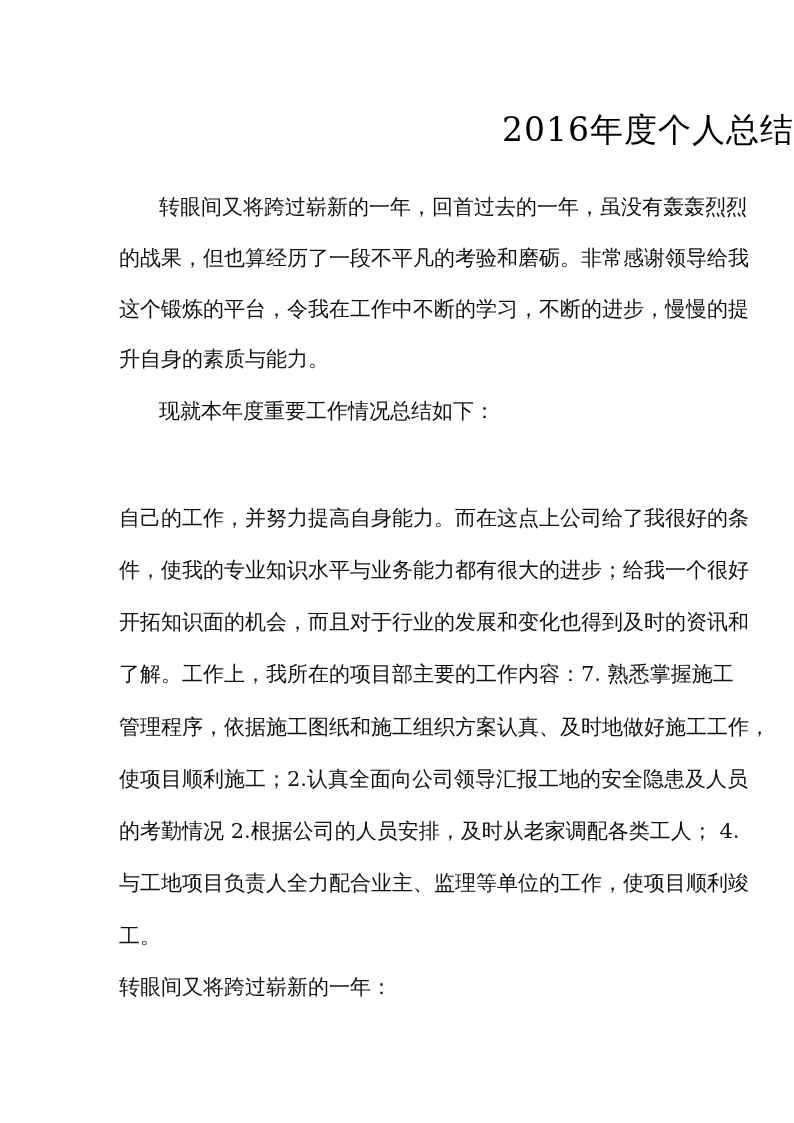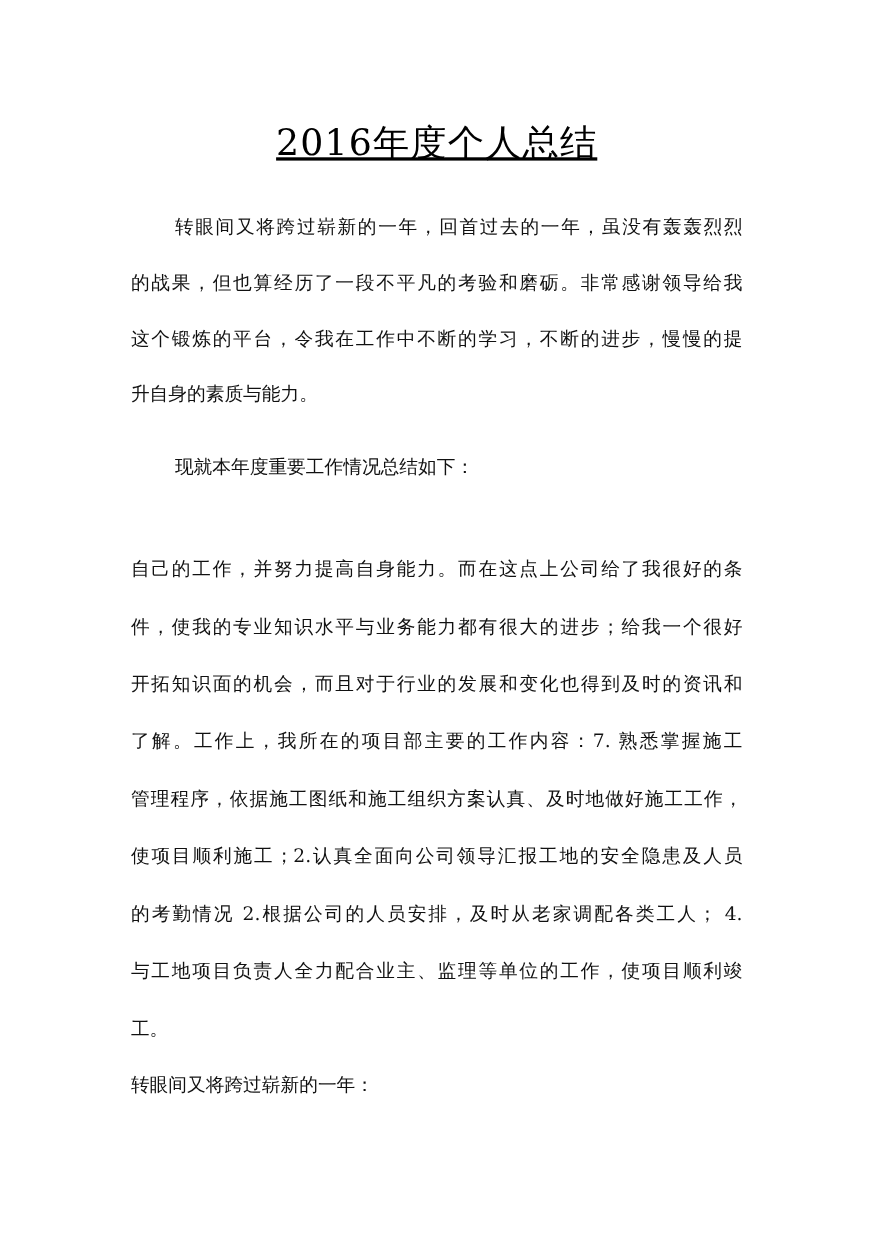--- a/index.html
+++ b/index.html
@@ -1,39 +1,39 @@
 <!DOCTYPE html>
 <html><head>
 <meta charset="utf-8">
 <style>
   html, body { margin: 0; padding: 0; background: #ffffff; }
   body { width: 794px; height: 1123px; position: relative; overflow: hidden;
          font-family: "DejaVu Serif", "Liberation Serif", serif; color: #111; }
   .page { position: absolute; left: 0; top: 0; width: 794px; height: 1123px; }
-  .title { position: absolute; top: 106px; left: 0; width: 794px; text-align: center;
-           font-size: 33px; line-height: 48px; color: #000; letter-spacing: 1px; text-decoration: underline; }
-  .line { position: absolute; left: 119px; width: 556px; font-size: 17px;
+  .title { position: absolute; top: 106px; left: 0; width: 794px; text-align: right;
+           font-size: 33px; line-height: 48px; color: #000; letter-spacing: 1px; }
+  .line { position: absolute; left: 119px; width: 556px; font-size: 21px;
           line-height: 28px; white-space: nowrap; color: #111; text-align: justify;
           text-align-last: justify; }
   .line.last { text-align-last: left; }
   .indent2 { padding-left: 40px; width: 516px; }
   .indent1 { padding-left: 28px; width: 528px; }
 </style>
 </head>
 <body>
 
 <div class="page">
   <div class="title">2016年度个人总结</div>
 
   <div class="line indent2" style="top:193px">转眼间又将跨过崭新的一年，回首过去的一年，虽没有轰轰烈烈</div>
   <div class="line" style="top:244px">的战果，但也算经历了一段不平凡的考验和磨砺。非常感谢领导给我</div>
   <div class="line" style="top:295px">这个锻炼的平台，令我在工作中不断的学习，不断的进步，慢慢的提</div>
   <div class="line last" style="top:345px">升自身的素质与能力。</div>
 
-  <div class="line indent2 last" style="top:411px">现就本年度重要工作情况总结如下：</div>
+  <div class="line indent2 last" style="top:397px">现就本年度重要工作情况总结如下：</div>
 
   <div class="line" style="top:504px">自己的工作，并努力提高自身能力。而在这点上公司给了我很好的条</div>
   <div class="line" style="top:608px">开拓知识面的机会，而且对于行业的发展和变化也得到及时的资讯和</div>
   <div class="line" style="top:556px">件，使我的专业知识水平与业务能力都有很大的进步；给我一个很好</div>
   <div class="line" style="top:660px">了解。工作上，我所在的项目部主要的工作内容：7. 熟悉掌握施工</div>
   <div class="line" style="top:713px">管理程序，依据施工图纸和施工组织方案认真、及时地做好施工工作，</div>
   <div class="line" style="top:765px">使项目顺利施工；2.认真全面向公司领导汇报工地的安全隐患及人员</div>
   <div class="line" style="top:817px">的考勤情况 2.根据公司的人员安排，及时从老家调配各类工人；  4.</div>
   <div class="line" style="top:869px">与工地项目负责人全力配合业主、监理等单位的工作，使项目顺利竣</div>
   <div class="line last" style="top:922px">工。</div>

